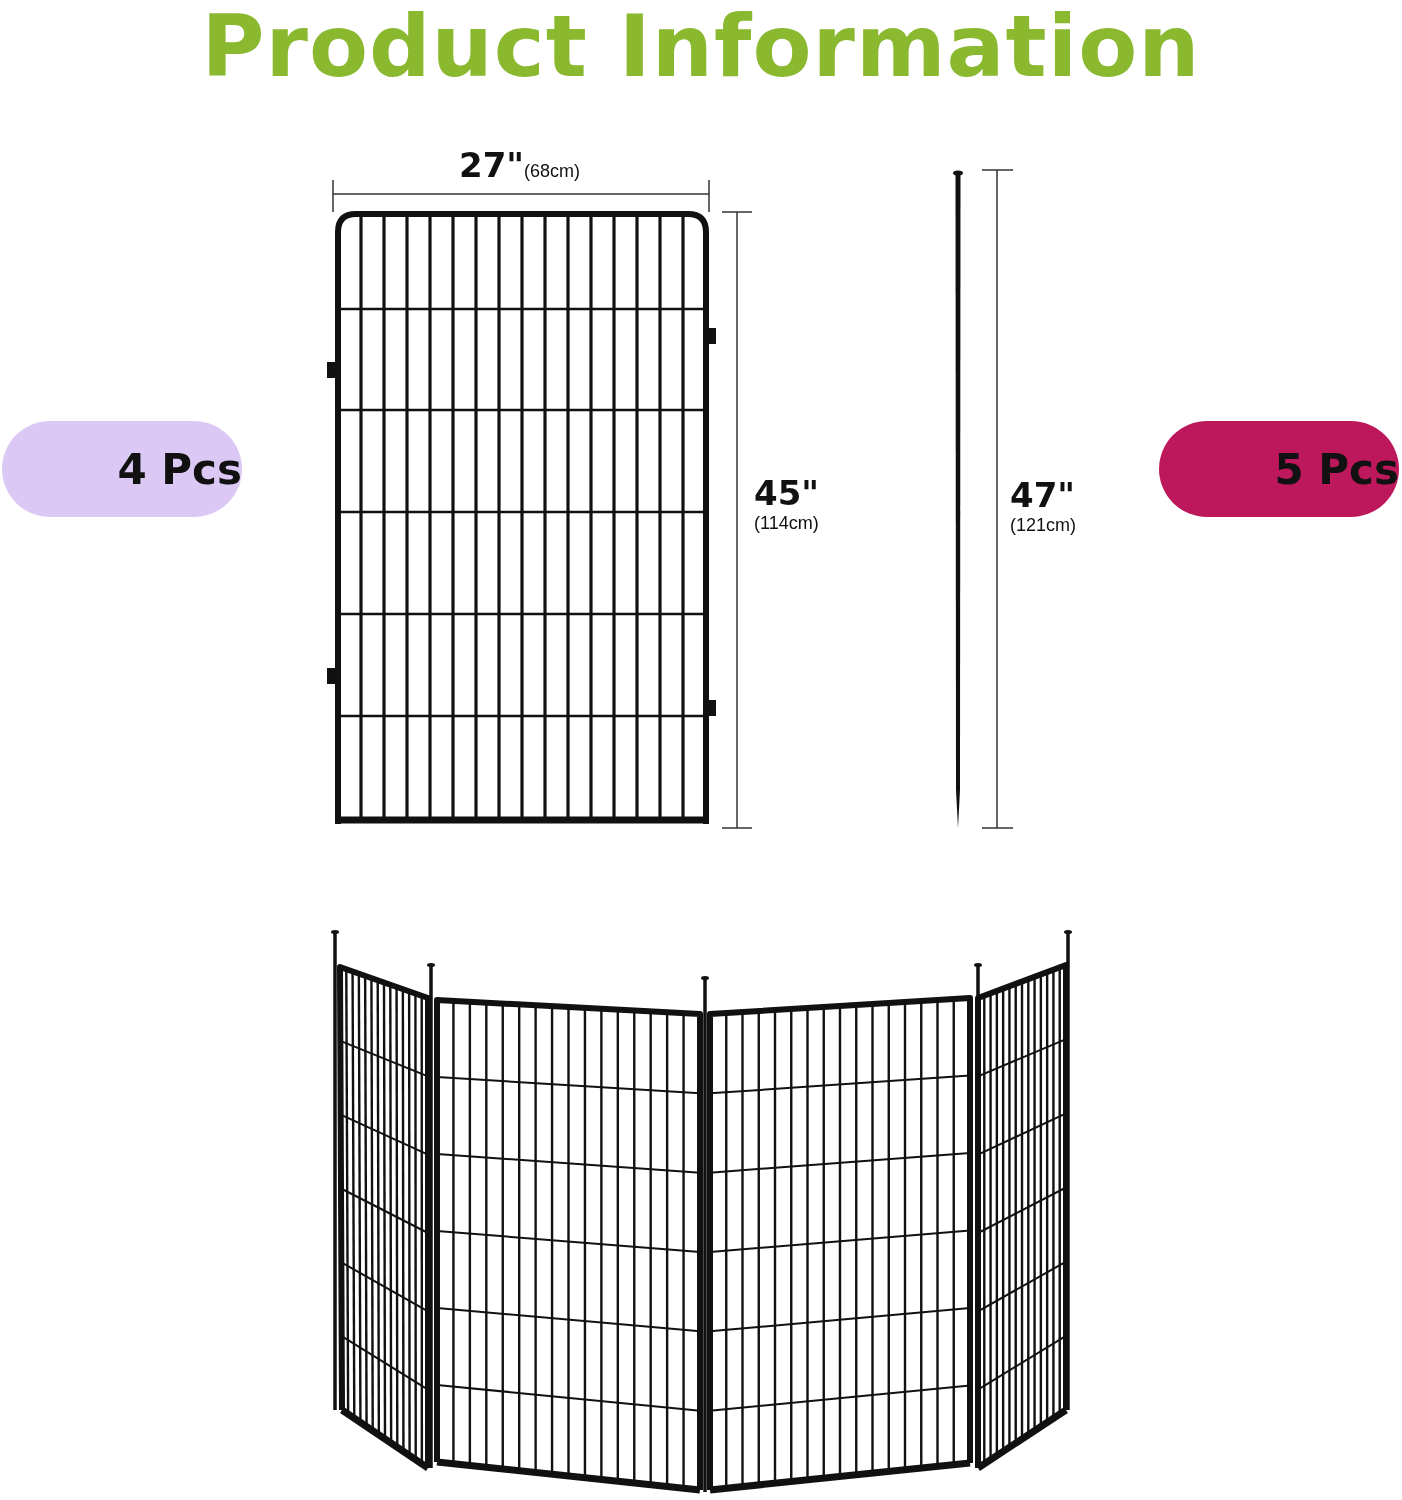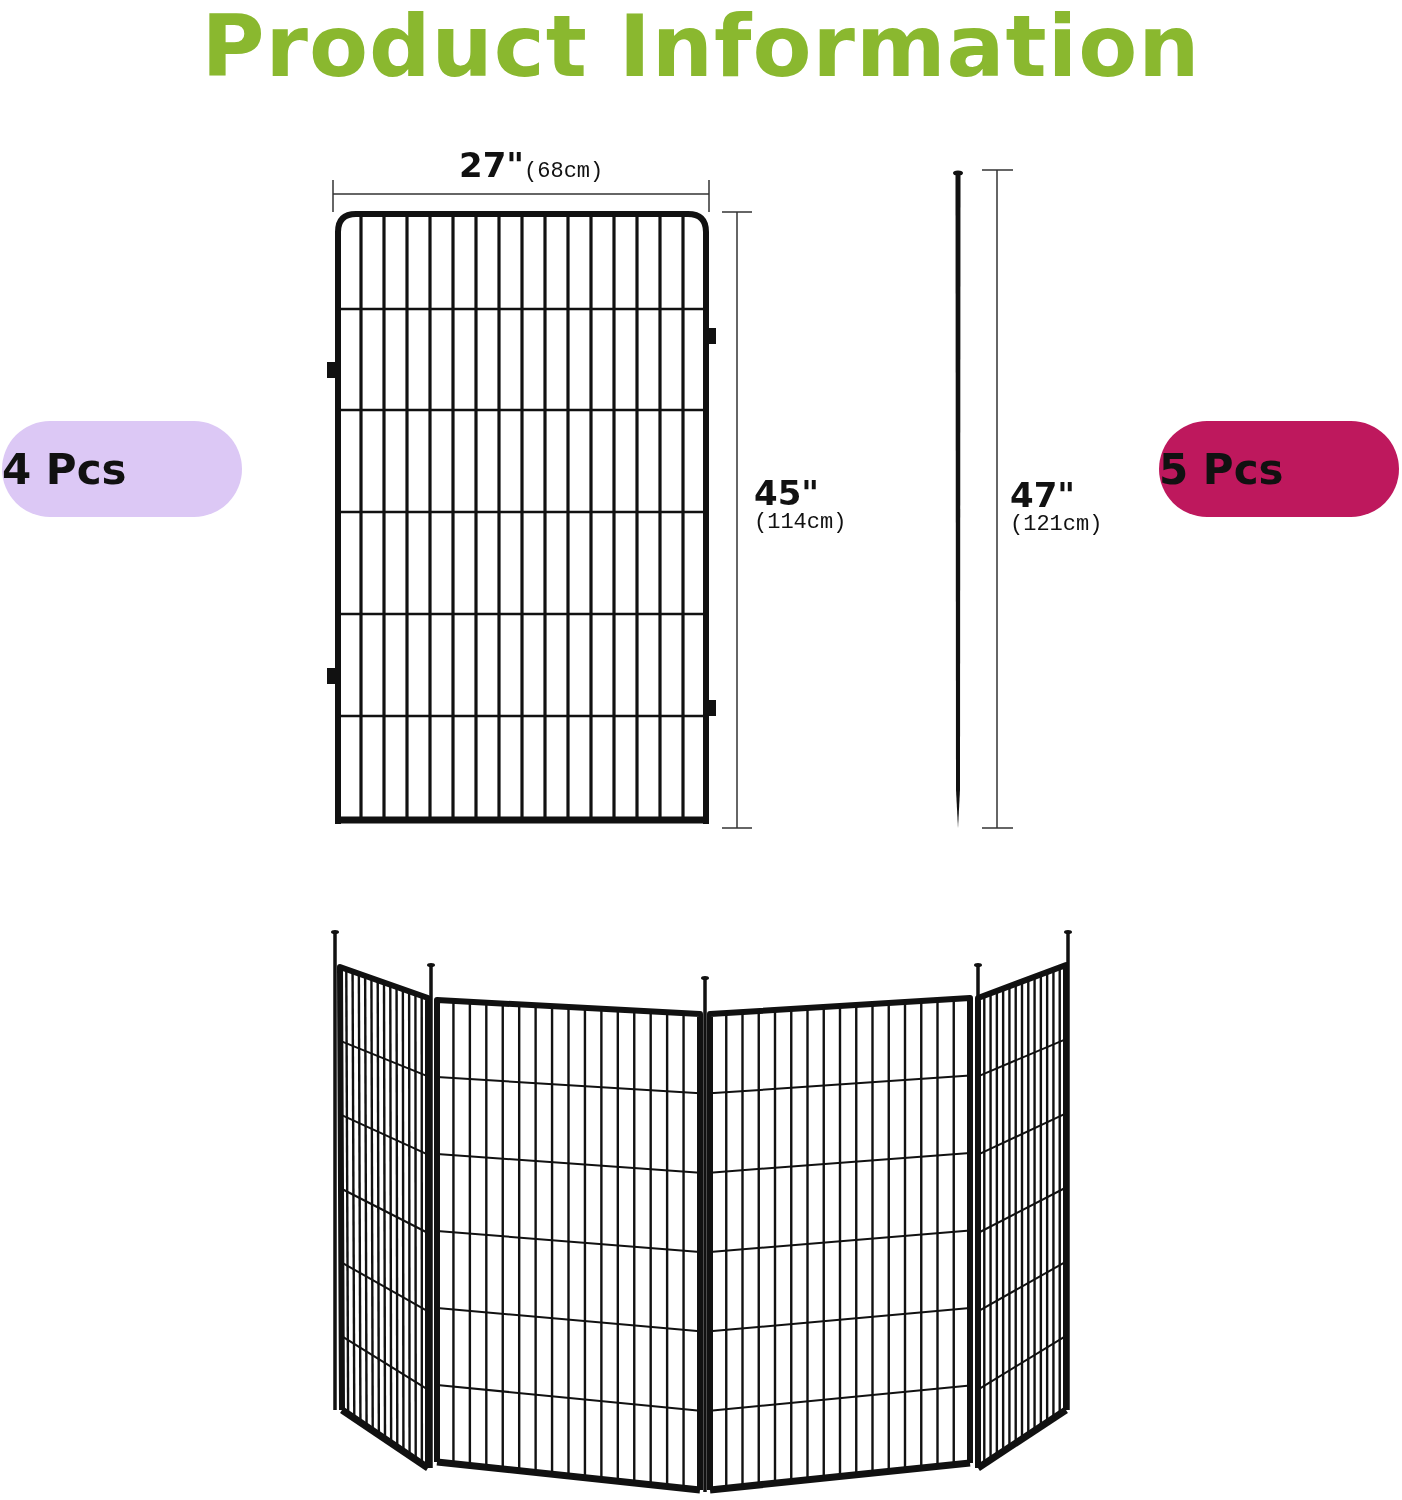--- a/index.html
+++ b/index.html
@@ -2,25 +2,25 @@
 <html><head>
 <meta charset="utf-8">
 <style>
   html, body { margin: 0; padding: 0; background: #ffffff; }
   body { width: 1402px; height: 1500px; position: relative; overflow: hidden;
          font-family: "DejaVu Sans", "Liberation Sans", sans-serif; }
   .title { position: absolute; left: 0; top: -4px; width: 1402px; text-align: center;
            font-family: "DejaVu Sans", sans-serif; font-weight: bold; font-size: 86px;
            letter-spacing: 1px; line-height: 100px; }
   .pill { position: absolute; width: 240px; height: 96px; border-radius: 48px;
-          display: flex; align-items: center; justify-content: flex-start;
+          display: flex; align-items: center; justify-content: flex-end;
           font-family: "DejaVu Sans", sans-serif; font-weight: bold; font-size: 42px; color: #111; }
   .dim { position: absolute; color: #111; }
   .dim .big { font-family: "DejaVu Sans", sans-serif; font-weight: bold; font-size: 34px; line-height: 34px; }
-  .dim .small { font-family: Liberation Mono, monospace; font-size: 22px; line-height: 26px; }
+  .dim .small { font-family: Liberation Sans, sans-serif; font-size: 18px; line-height: 26px; }
   svg { position: absolute; left: 0; top: 0; }
 </style>
 </head>
 <body>
 
 <div class="title" style="color: rgb(138, 184, 47);">Product Information</div>
 
 <div class="pill" style="left: 2px; top: 421px; background: rgb(220, 200, 245);">
   <span>4 Pcs</span>
 </div>

